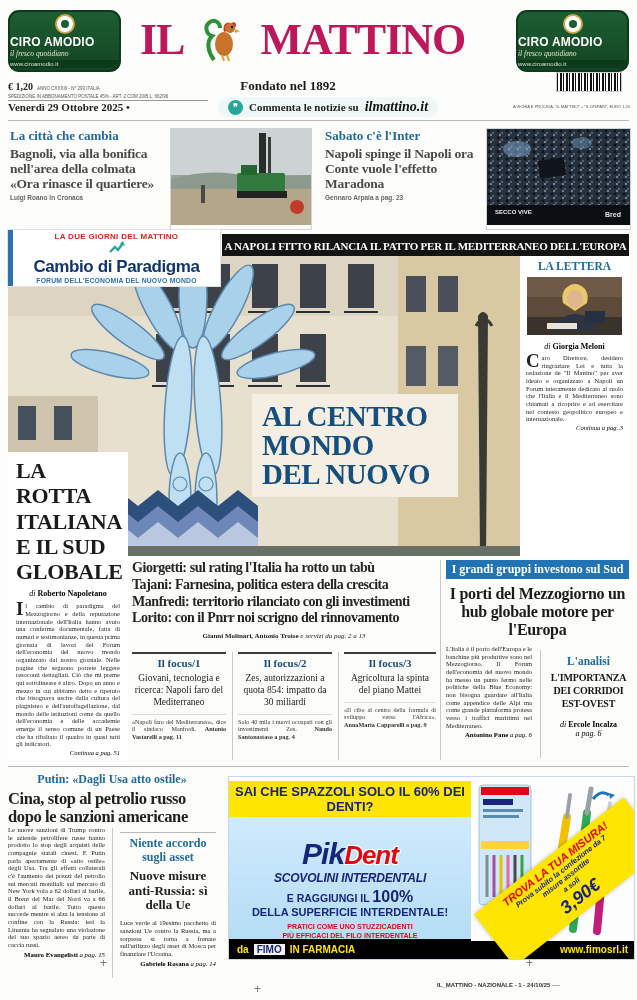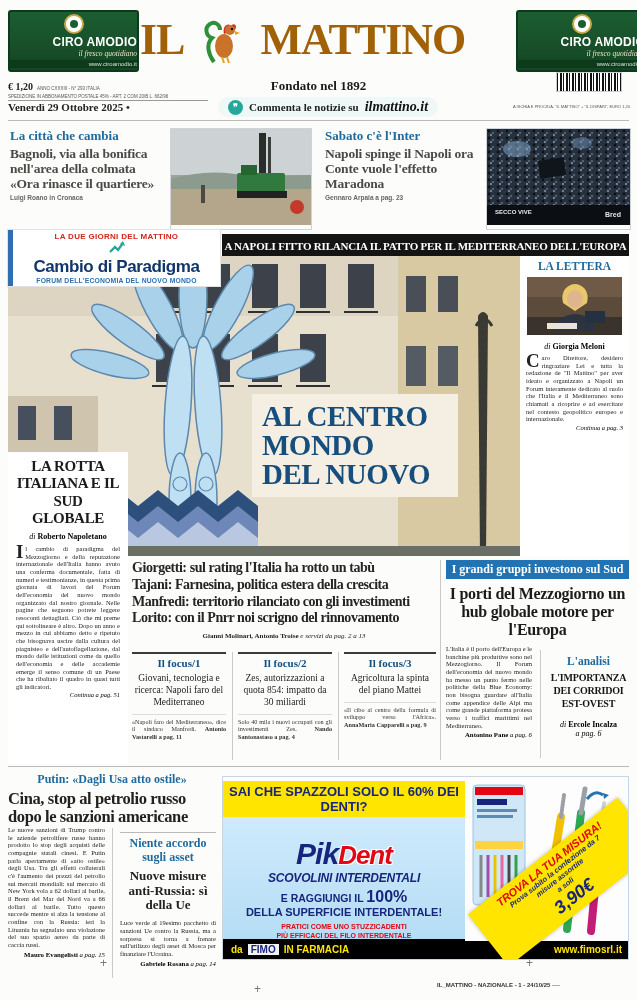--- a/index.html
+++ b/index.html
@@ -1,27 +1,27 @@
 <!DOCTYPE html>
 <html><head>
 <meta charset="utf-8">
 <style>
   * { margin:0; padding:0; box-sizing:border-box; }
   body { background:#888; font-family:"Liberation Serif", serif; }
   #page { position:relative; width:637px; height:1000px; background:#fcfcfa; margin:0 auto; overflow:hidden; }
   .abs { position:absolute; }
 
   
-  .greenad { width:131px; height:62px; background:linear-gradient(#1c5e31,#144524); border:2px solid #0e3a1c; border-radius:3px; color:#fff; text-align:right; padding-top:2px; }
+  .greenad { width:113px; height:62px; background:linear-gradient(#1c5e31,#144524); border:2px solid #0e3a1c; border-radius:11px; color:#fff; text-align:left; padding-top:2px; }
   .greenad .logo-circle { width:20px; height:20px; border-radius:50%; background:#fff; border:2px solid #c8a84b; margin:0 auto 1px; position:relative; }
   .greenad .logo-circle::after{ content:""; position:absolute; left:4px; top:4px; width:8px; height:8px; border-radius:50%; background:#1c5e31; }
   .greenad .brand { font-family:"Liberation Sans",sans-serif; font-weight:bold; font-size:12px; letter-spacing:.2px; }
   .greenad .tag { font-style:italic; font-size:7.5px; color:#e9e3c8; }
   .greenad .url { font-family:"Liberation Sans",sans-serif; font-size:6px; background:#0e3a1c; margin-top:2px; padding:1px 0; color:#cfe3d3; }
-  .mast-title { font-size:44px; font-weight:bold; color:#a16207; letter-spacing:-1px; white-space:nowrap; display:flex; align-items:center; gap:18px; }
+  .mast-title { font-size:44px; font-weight:bold; color:#be185d; letter-spacing:-1px; white-space:nowrap; display:flex; align-items:flex-start; gap:18px; }
   .price-line { font-size:10px; font-weight:bold; color:#222; }
   .tiny { font-family:"Liberation Sans",sans-serif; font-size:4.5px; color:#555; }
   .founded { font-size:13px; font-weight:bold; color:#1a1a1a; }
   .barcode { width:66px; height:20px; background:repeating-linear-gradient(90deg,#111 0 1px,#fff 1px 3px,#111 3px 5px,#fff 5px 6px); border:1px solid #ccc; }
   .date-line { font-size:11px; font-weight:bold; color:#222; }
   .comment-band { display:flex; align-items:center; gap:6px; background:#eef8f6; border-radius:10px; padding:2px 10px; }
   .comment-icon { width:15px; height:15px; border-radius:50%; background:#27a79b; color:#fff; font-size:9px; font-weight:bold; text-align:center; line-height:15px; }
   .comment-txt { font-size:11px; font-weight:bold; color:#222; }
   .comment-site { font-size:14px; font-weight:bold; font-style:italic; color:#111; }
   .rule { background:#b9b9b9; height:1px; }
@@ -36,21 +36,21 @@
   .brandbox { background:#fff; border-left:5px solid #2d6fb0; padding:2px 0; box-shadow:0 0 0 1px #e2e2e2; }
   .brandbox .l1 { font-family:"Liberation Sans",sans-serif; font-weight:bold; color:#d4261a; font-size:8px; letter-spacing:.3px; text-align:center; }
   .brandbox .l2 { font-family:"Liberation Sans",sans-serif; font-weight:bold; color:#12356b; font-size:17px; letter-spacing:-0.4px; display:flex; align-items:center; gap:3px; justify-content:center;flex-direction:column; }
   .brandbox .l3 { font-family:"Liberation Sans",sans-serif; font-weight:bold; color:#2d6fb0; font-size:6.8px; letter-spacing:.2px; text-align:center; }
   .blackband { background:#141414; color:#fff; font-weight:bold; font-size:11px; letter-spacing:-0.2px; text-align:center; line-height:24px; white-space:nowrap; }
 
   
   .headline-box { background:#f4efe2; padding:8px 10px; }
   .headline-box div { color:#164e7e; font-weight:bold; font-size:29px; line-height:1.0; letter-spacing:-0.5px; }
   .rotta-box { background:#fff; padding:6px 8px 0; }
-  .rotta-title { text-align:center; font-weight:bold; font-size:15px; line-height:1.15; color:#1b1b1b; letter-spacing:-0.3px; }
+  .rotta-title { text-align:left; font-weight:bold; font-size:22px; line-height:1.15; color:#1b1b1b; letter-spacing:-0.3px; }
   .byline-c { text-align:center; font-size:8px; font-weight:bold; margin:5px 0 4px; }
   .byline-c i { font-weight:normal; }
   .body-txt { font-size:6.5px; line-height:1.18; text-align:justify; color:#222; }
   .dropcap::first-letter { float:left; font-size:2.9em; line-height:.78; padding-right:2px; font-weight:bold; }
   .continua { font-style:italic; font-size:6.5px; text-align:right; margin-top:1px; }
 
   .letter-col { background:#fff; padding:4px 6px 0; }
   .letter-kicker { text-align:center; color:#1e6a9e; font-weight:bold; font-size:11.5px; margin-bottom:3px; }
   .letter-title { text-align:center; font-weight:bold; font-size:9px; line-height:1.25; color:#151515; letter-spacing:-0.2px; }
 
@@ -132,21 +132,21 @@
       <circle cx="30" cy="13" r="1.2" fill="#111"></circle>
     </svg>
     <span>MATTINO</span>
   </div>
 
   <div class="abs" style="left:8px; top:76px;">
     <span class="price-line">€ 1,20</span>
     <span class="tiny">ANNO CXXXIII - N° 293 ITALIA</span>
     <div class="tiny" style="border-bottom:1px solid #999; padding-bottom:1px; width:200px;">SPEDIZIONE IN ABBONAMENTO POSTALE 45% - ART. 2 COM 20/B L. 662/96</div>
   </div>
-  <div class="abs founded" style="left:0; top:78px; width:637px; text-align:center;">Fondato nel 1892</div>
+  <div class="abs founded" style="left:0; top:78px; width:576px; text-align:center;">Fondato nel 1892</div>
   <div class="abs" style="left:556px; top:72px;">
       <div class="barcode"></div>
     </div>
 
   <div class="abs date-line" style="left:8px; top:101px;">Venerdì 29 Ottobre 2025 •</div>
   <div class="abs comment-band" style="left:218px; top:97px;">
     <div class="comment-icon">❞</div>
     <span class="comment-txt">Commenta le notizie su</span>
     <span class="comment-site">ilmattino.it</span>
   </div>
@@ -368,21 +368,21 @@
   </div>
   <div class="abs vline" style="left:112px; top:828px; height:150px;"></div>
   <div class="abs" style="left:120px; top:832px; width:96px;">
     <div class="rule" style="width:96px; margin-bottom:4px;"></div>
     <div class="side-kicker">Niente accordo sugli asset</div>
     <div class="side-title">Nuove misure anti-Russia: sì della Ue</div>
     <div class="body-txt" style="margin-top:6px;">Luce verde al 19esimo pacchetto di sanzioni Ue contro la Russia, ma a sorpresa si torna a frenare sull'utilizzo degli asset di Mosca per finanziare l'Ucraina.</div>
     <div class="byline-r"><span>Gabriele Rosana</span> <i>a pag. 14</i></div>
   </div>
 
-  <div class="abs ad-box" style="left:222px; top:776px; width:407px; height:184px;">
+  <div class="abs ad-box" style="left:228px; top:776px; width:407px; height:184px;">
     <div class="abs ad-yellow" style="left:0; top:4px; width:242px;">SAI CHE SPAZZOLI SOLO IL 60% DEI DENTI?</div>
     <div class="abs ad-blue-body" style="left:0; top:40px; width:242px; height:124px; padding-top:20px;">
       <div><span class="pik">Pik</span><span class="dent">Dent</span></div>
       <div class="scovolini">SCOVOLINI INTERDENTALI</div>
       <div class="claim"><span>E RAGGIUNGI IL </span><span class="pct">100%</span></div>
       <div class="claim2">DELLA SUPERFICIE INTERDENTALE!</div>
       <div class="adnote">
         <div>PRATICI COME UNO STUZZICADENTI</div>
         <div>PIÙ EFFICACI DEL FILO INTERDENTALE</div>
       </div>

